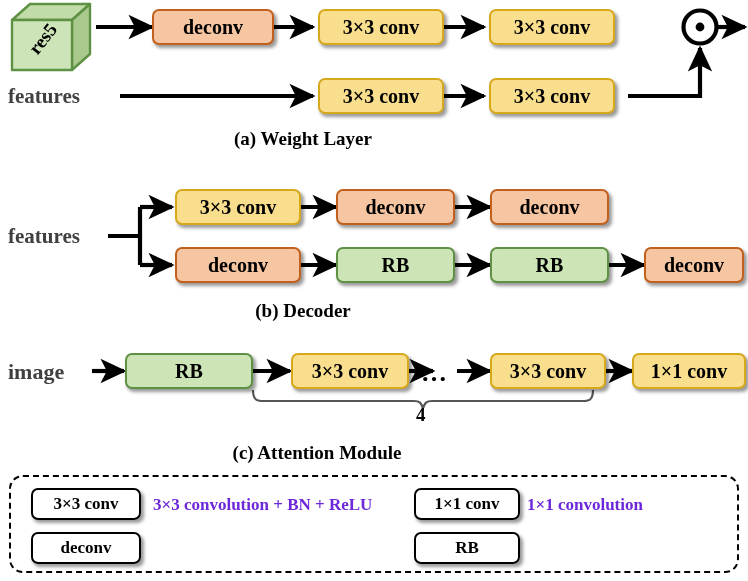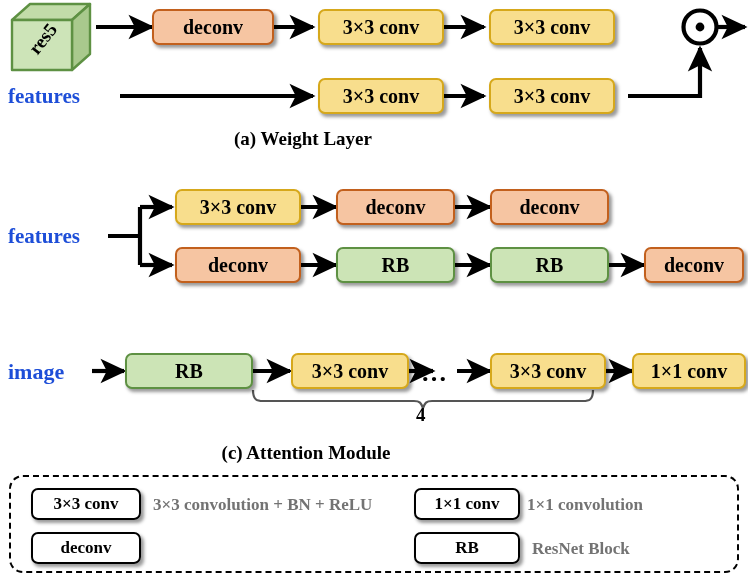--- a/index.html
+++ b/index.html
@@ -51,21 +51,21 @@
     border-color: #C2601D;
   }
   .node.rb {
     background: #CCE4B6;
     border-color: #5E9143;
   }
   
   .txt {
     position: absolute;
     font-weight: bold;
-    color: #1d4ed8;
+    color: #404040;
     white-space: nowrap;
   }
   .caption {
     position: absolute;
     width: 606px;
     text-align: center;
     font-weight: bold;
     color: #000;
     font-size: 19px;
   }
@@ -127,21 +127,21 @@
     font-weight: bold;
     font-size: 17px;
     color: #000;
     white-space: nowrap;
     box-shadow: 2.5px 3px 3.5px rgba(0,0,0,0.40);
   }
   .legend-desc {
     position: absolute;
     font-weight: bold;
     font-size: 17px;
-    color: #737373;
+    color: #6d28d9;
     white-space: nowrap;
   }
 </style>
 </head>
 <body>
 
 <div id="stage">
 
   <svg class="svg-layer" viewBox="0 0 748 581">
     <defs>
@@ -235,41 +235,41 @@
 
   <div class="node conv" style="left:175px; top:189px; width:126px; height:36px; font-size:20px;">3×3 conv</div>
   <div class="node deconv" style="left:336px; top:189px; width:119px; height:36px; font-size:20px;">deconv</div>
   <div class="node deconv" style="left:490px; top:189px; width:119px; height:36px; font-size:20px;">deconv</div>
 
   <div class="node deconv" style="left:175px; top:247px; width:126px; height:36px; font-size:20px;">deconv</div>
   <div class="node rb" style="left:336px; top:247px; width:119px; height:36px; font-size:20px;">RB</div>
   <div class="node rb" style="left:490px; top:247px; width:119px; height:36px; font-size:20px;">RB</div>
   <div class="node deconv" style="left:644px; top:247px; width:100px; height:36px; font-size:20px;">deconv</div>
 
+  <div class="caption" style="left:0; top:300px;">(b) Decoder</div>
 
   <div class="txt" style="left:8px; top:359px; font-size:22px;">image</div>
 
   <div class="node rb" style="left:125px; top:353px; width:128px; height:36px; font-size:20px;">RB</div>
   <div class="node conv" style="left:291px; top:353px; width:118px; height:36px; font-size:20px;">3×3 conv</div>
 
   <div class="ellipsis" style="left:421px; top:360px;">…</div>
 
   <div class="node conv" style="left:490px; top:353px; width:116px; height:36px; font-size:20px;">3×3 conv</div>
   <div class="node conv" style="left:632px; top:353px; width:114px; height:36px; font-size:20px;">1×1 conv</div>
 
   <div class="brace-count" style="left:416px; top:404px;">4</div>
 
-  <div class="caption" style="left:3px; top:442px;">(c) Attention Module</div>
+  <div class="caption" style="left:14px; top:442px;">(c) Attention Module</div>
 
   <div id="legend">
     <div class="legend-swatch conv" style="left:20px; top:11px; width:110px; height:32px;">3×3 conv</div>
     <div class="legend-desc" style="left:142px; top:18px;">3×3 convolution + BN + ReLU</div>
 
     <div class="legend-swatch deconv" style="left:20px; top:55px; width:110px; height:32px;">deconv</div>
 
     <div class="legend-swatch conv" style="left:403px; top:11px; width:106px; height:32px;">1×1 conv</div>
     <div class="legend-desc" style="left:516px; top:18px;">1×1 convolution</div>
 
     <div class="legend-swatch rb" style="left:403px; top:55px; width:106px; height:32px;">RB</div>
-    <div class="legend-desc" style="left:521px; top:62px;">ResNet Block</div>
   </div>
 
 </div>
 
 </body></html>

